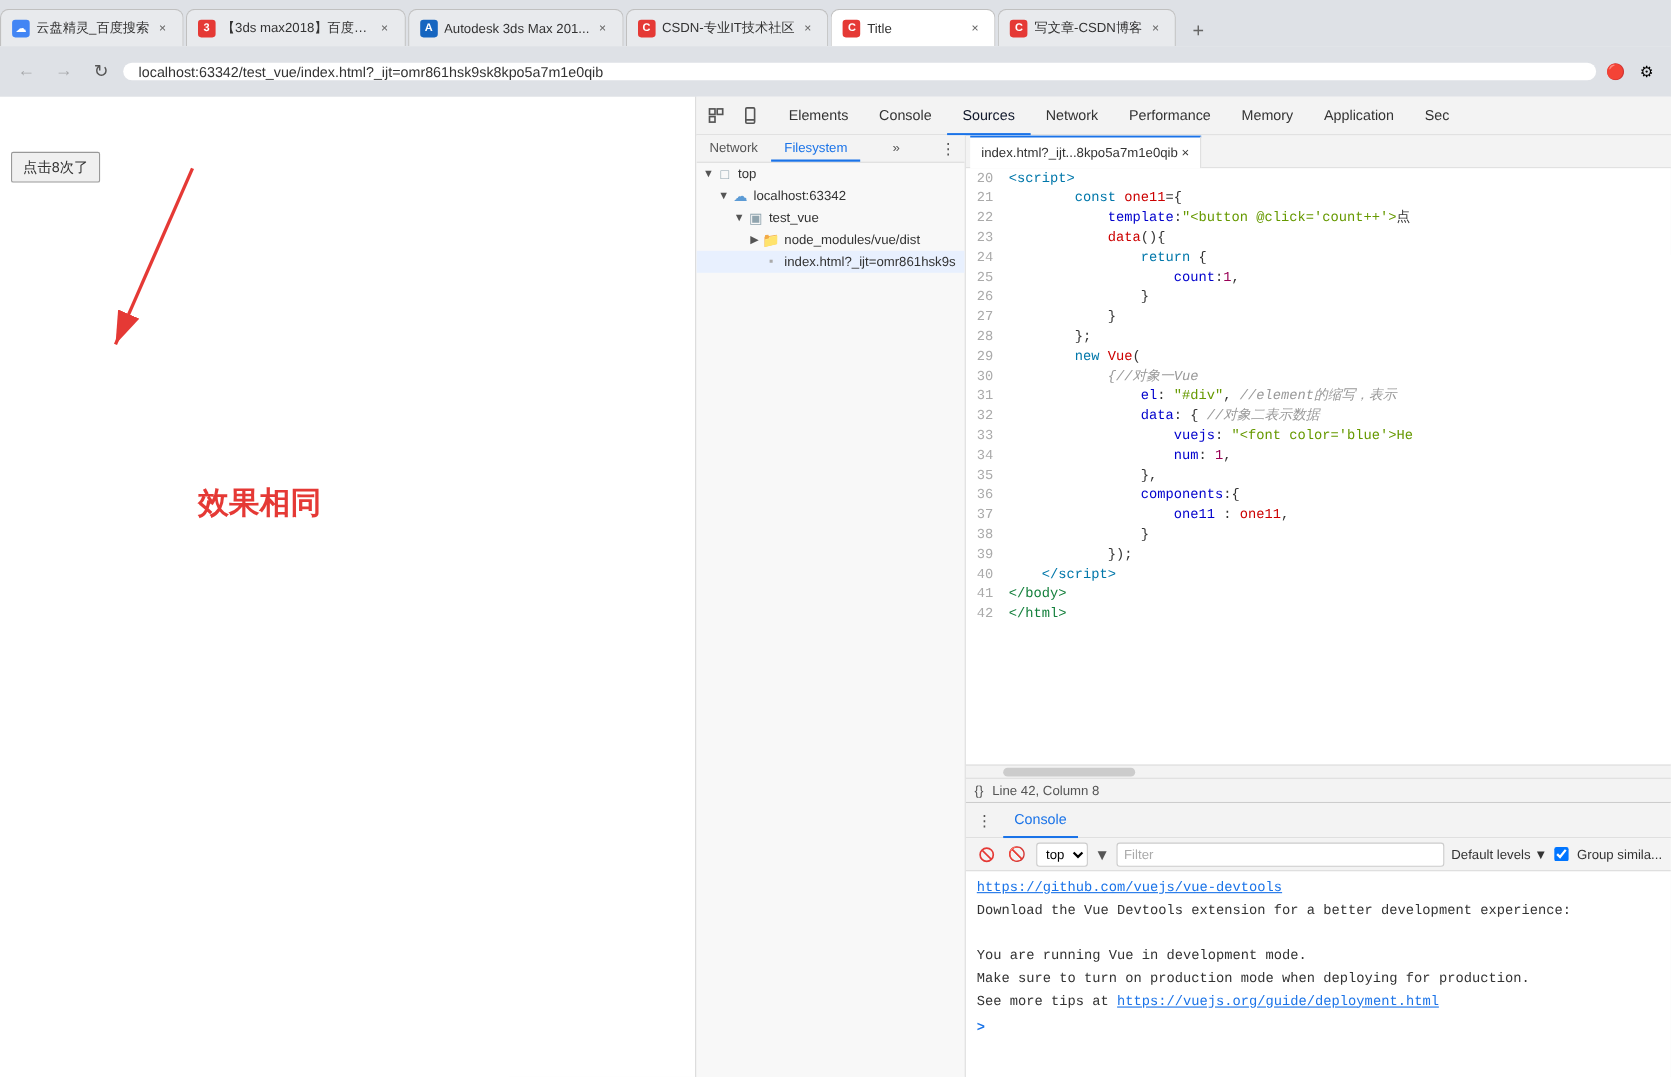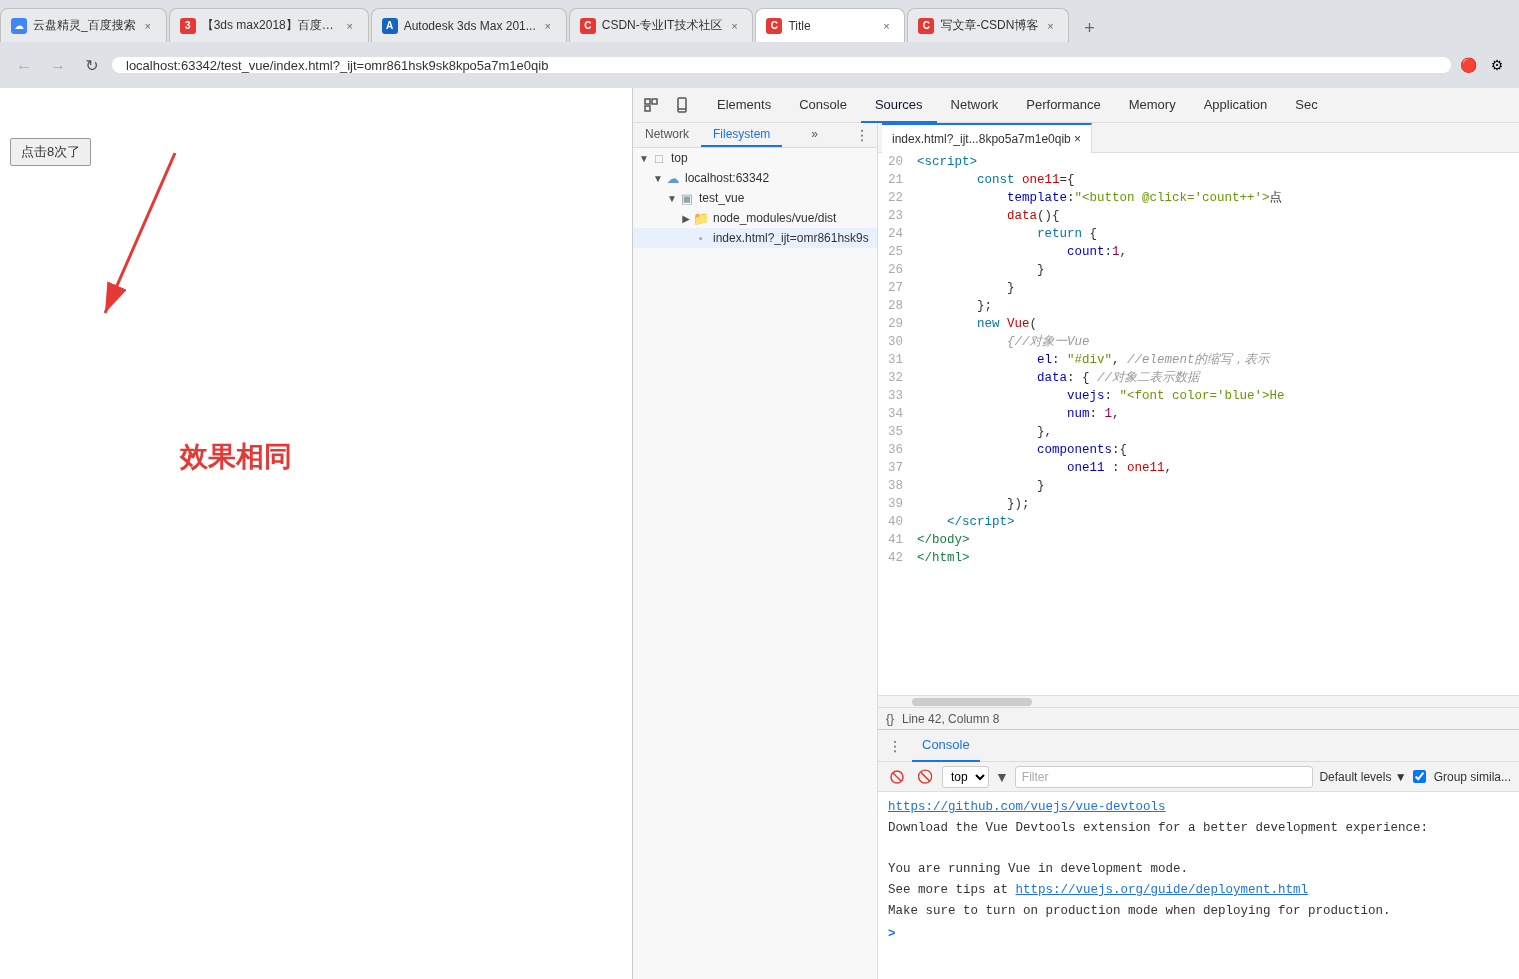--- a/index.html
+++ b/index.html
@@ -382,21 +382,21 @@
               <input type="checkbox" checked="" style="margin-right: 4px;">
               <span>Group simila...</span>
             </label>
           </div>
 
           <div class="console-content">
             <div class="console-line"><a class="console-link" href="#">https://github.com/vuejs/vue-devtools</a></div>
             <div class="console-line">Download the Vue Devtools extension for a better development experience:</div>
             <div class="console-line">&nbsp;</div>
             <div class="console-line">You are running Vue in development mode.</div>
+            <div class="console-line">Make sure to turn on production mode when deploying for production.</div>
             <div class="console-line">See more tips at <a class="console-link" href="#">https://vuejs.org/guide/deployment.html</a></div>
-            <div class="console-line">Make sure to turn on production mode when deploying for production.</div>
             <div class="console-prompt">&gt;</div>
           </div>
         </div>
       </div>
     </div>
   </div>
 </div>
 
 </body></html>

